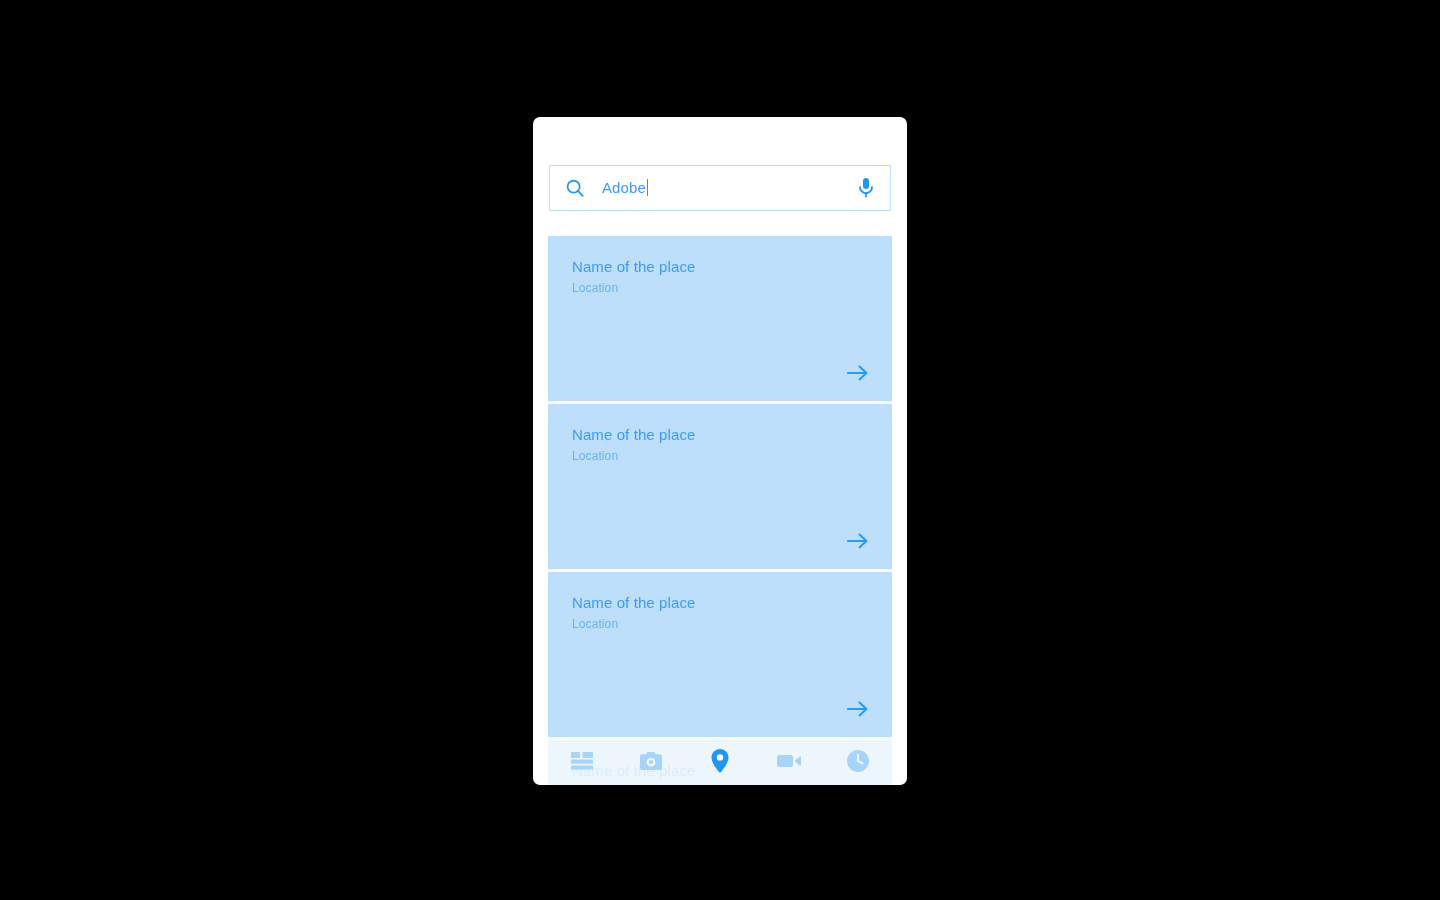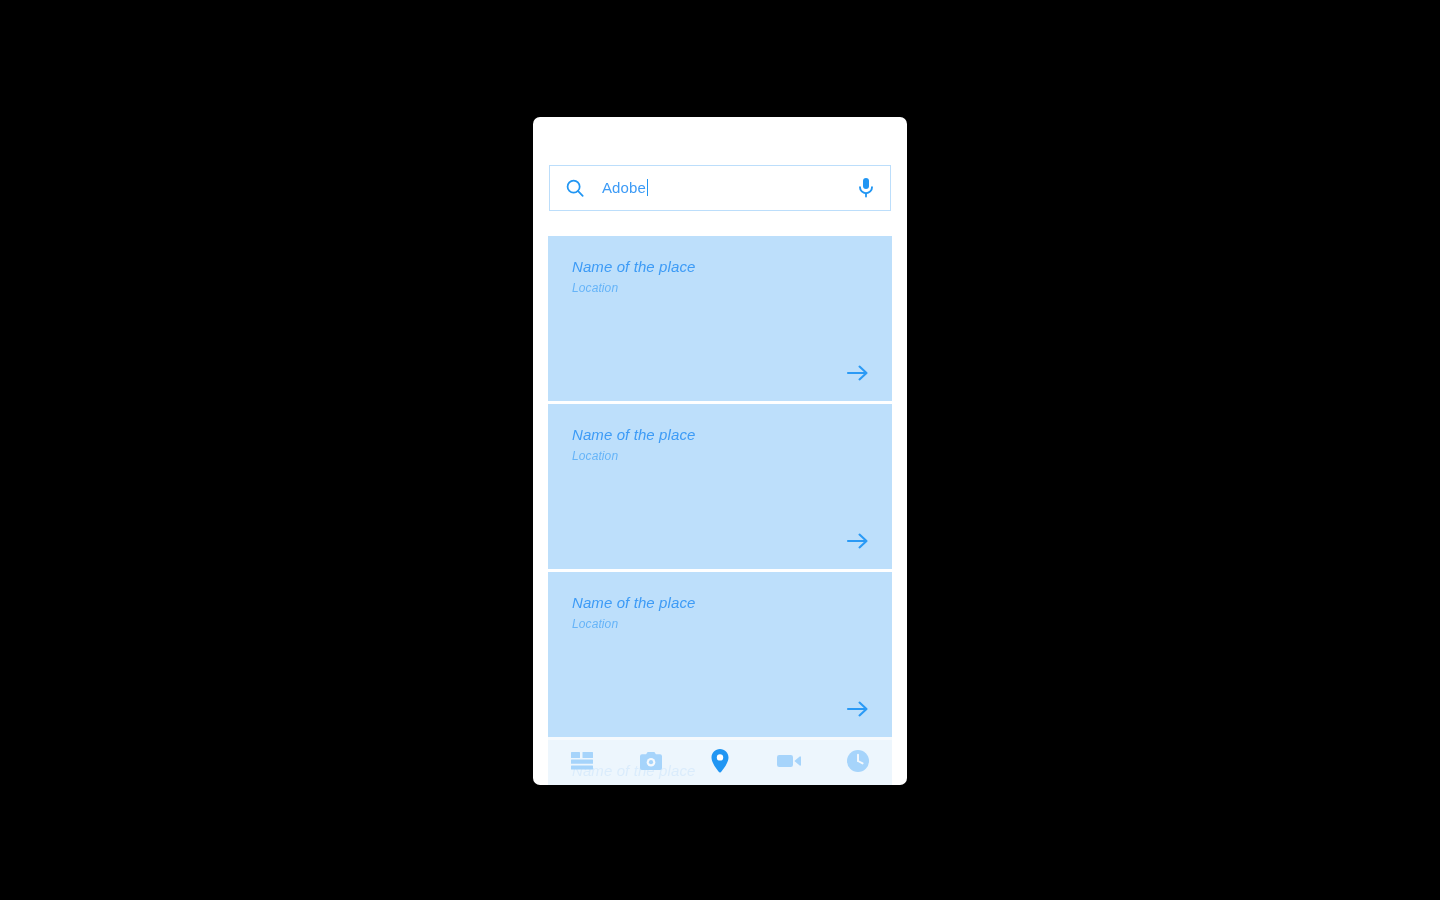--- a/index.html
+++ b/index.html
@@ -83,21 +83,20 @@
     top: 119px;
     width: 344px;
   }
   .card {
     position: relative;
     width: 344px;
     height: 165px;
     background: #bddffb;
     margin-bottom: 3px;
     box-sizing: border-box;
-    font-style: italic;
   }
   .card-title {
     position: absolute;
     left: 24px;
     top: 22px;
     font-size: 15px;
     color: #3d9bf6;
     letter-spacing: .1px;
   }
   .card-sub {

